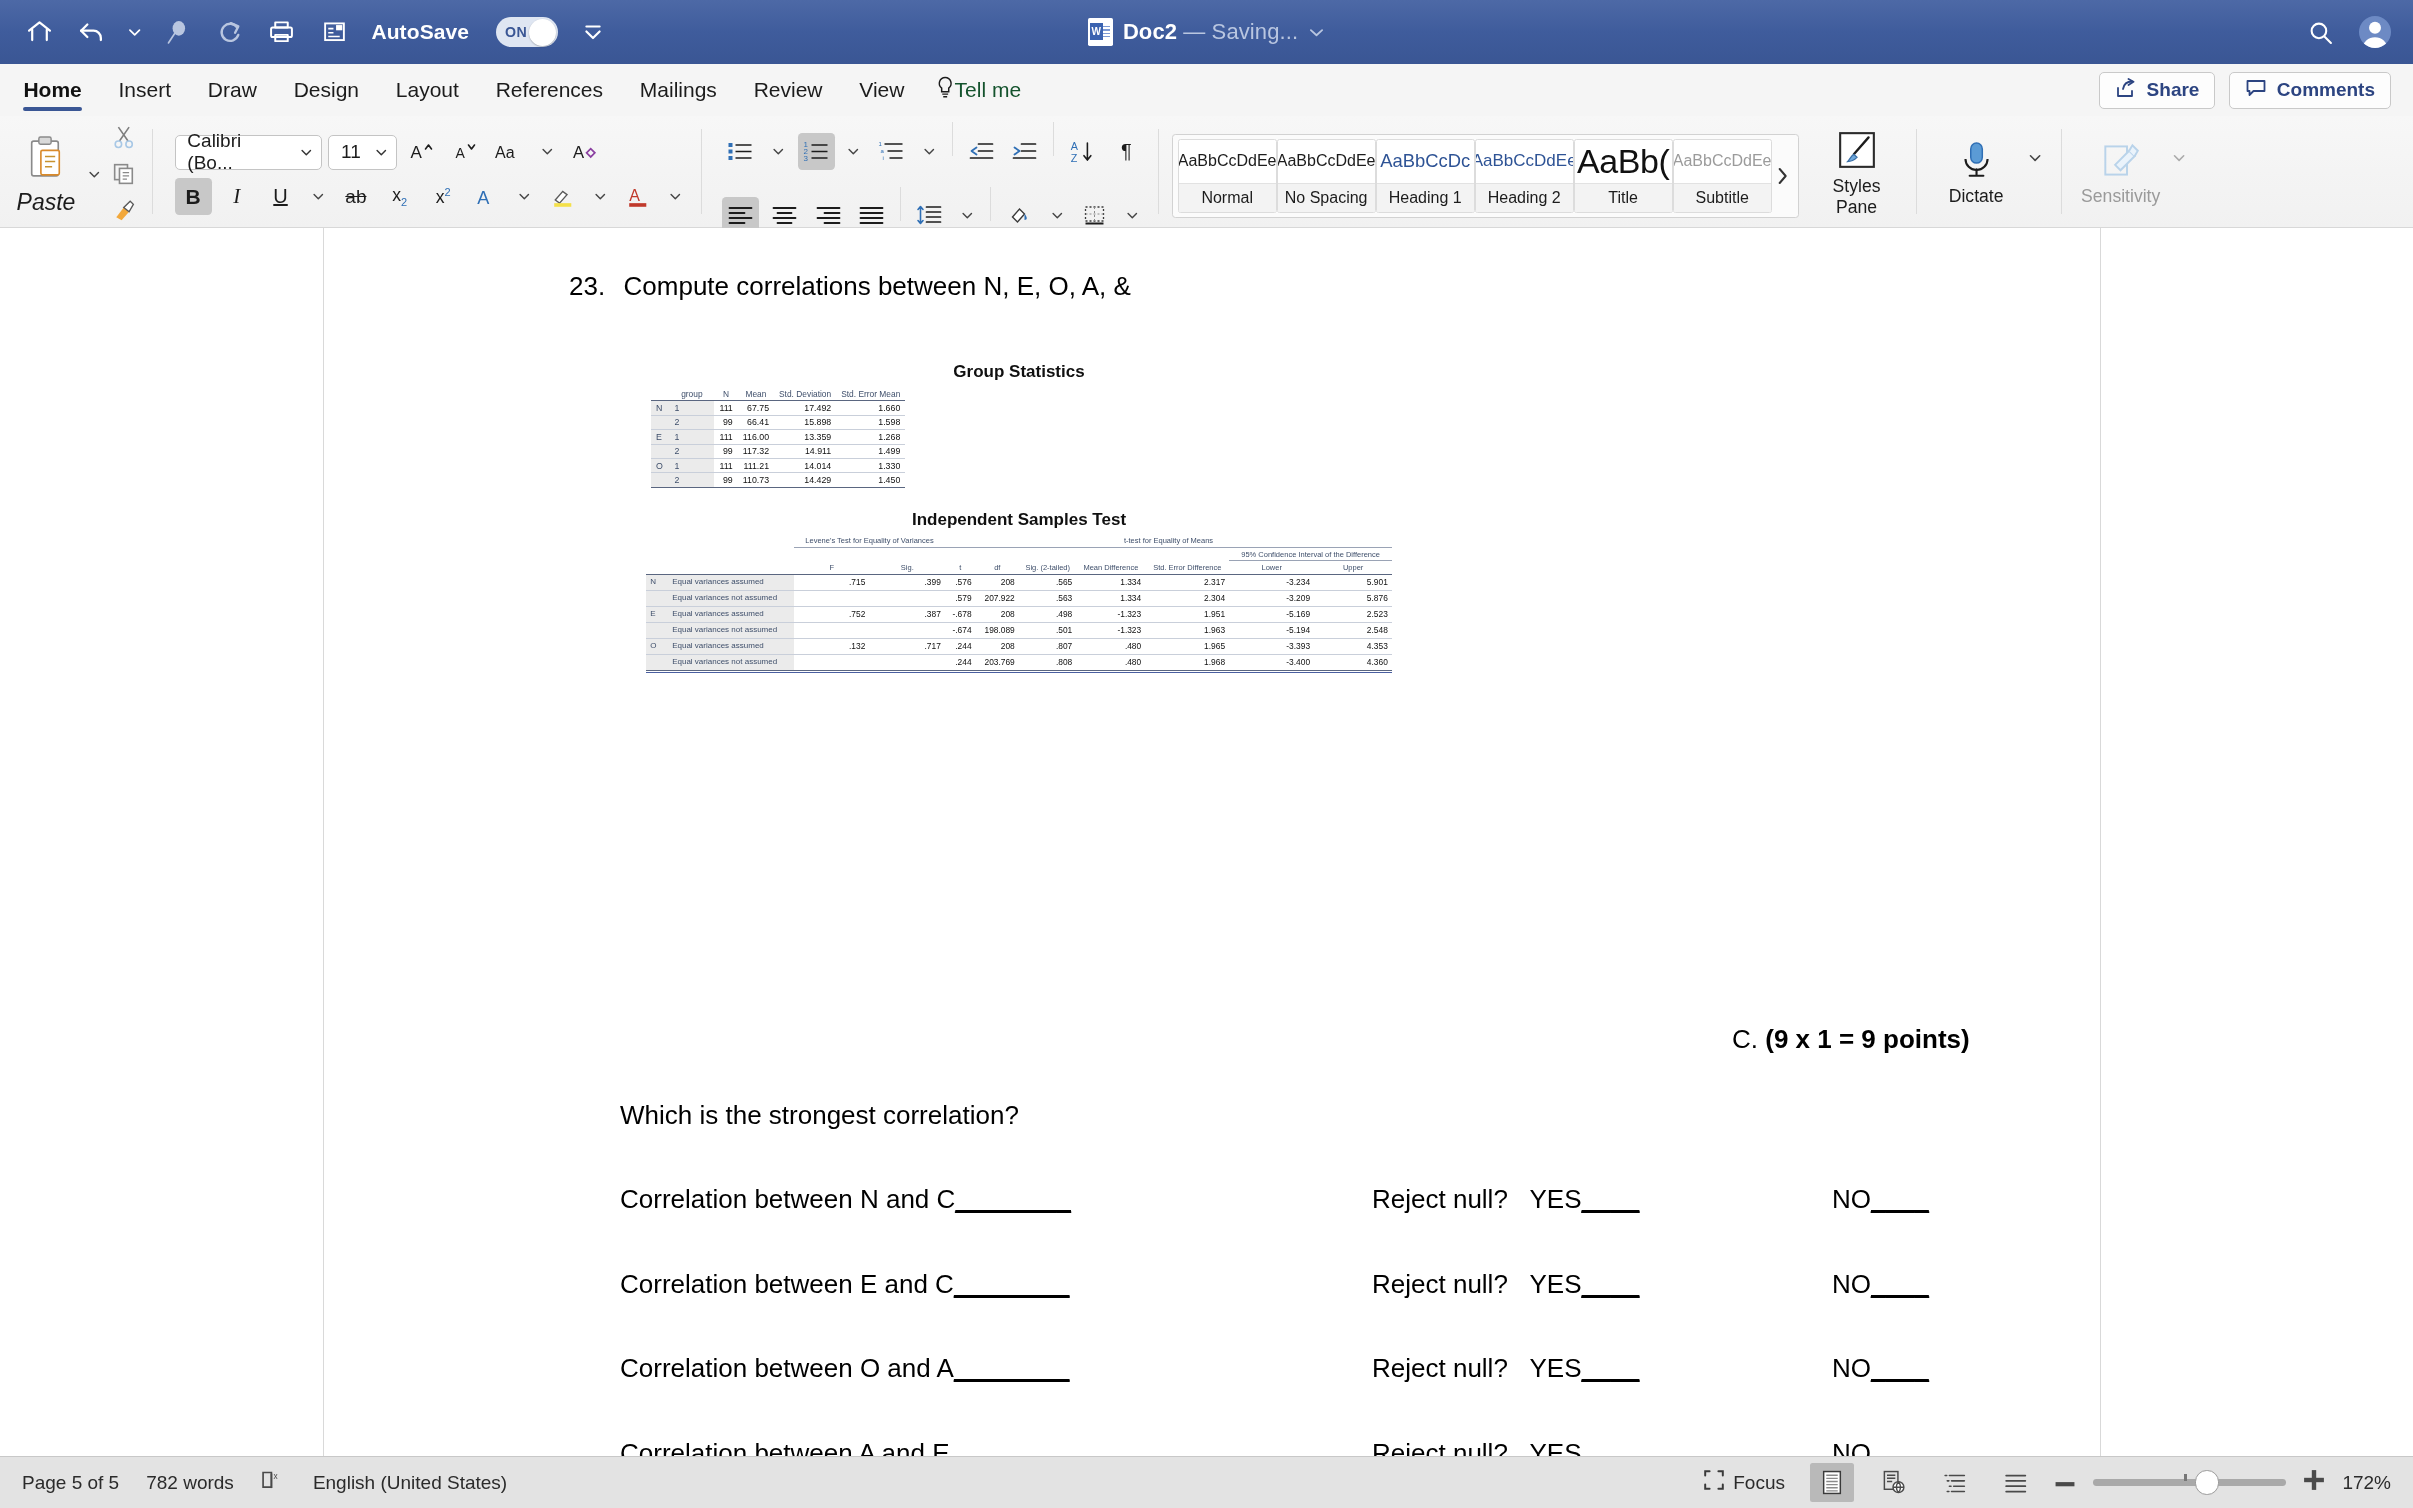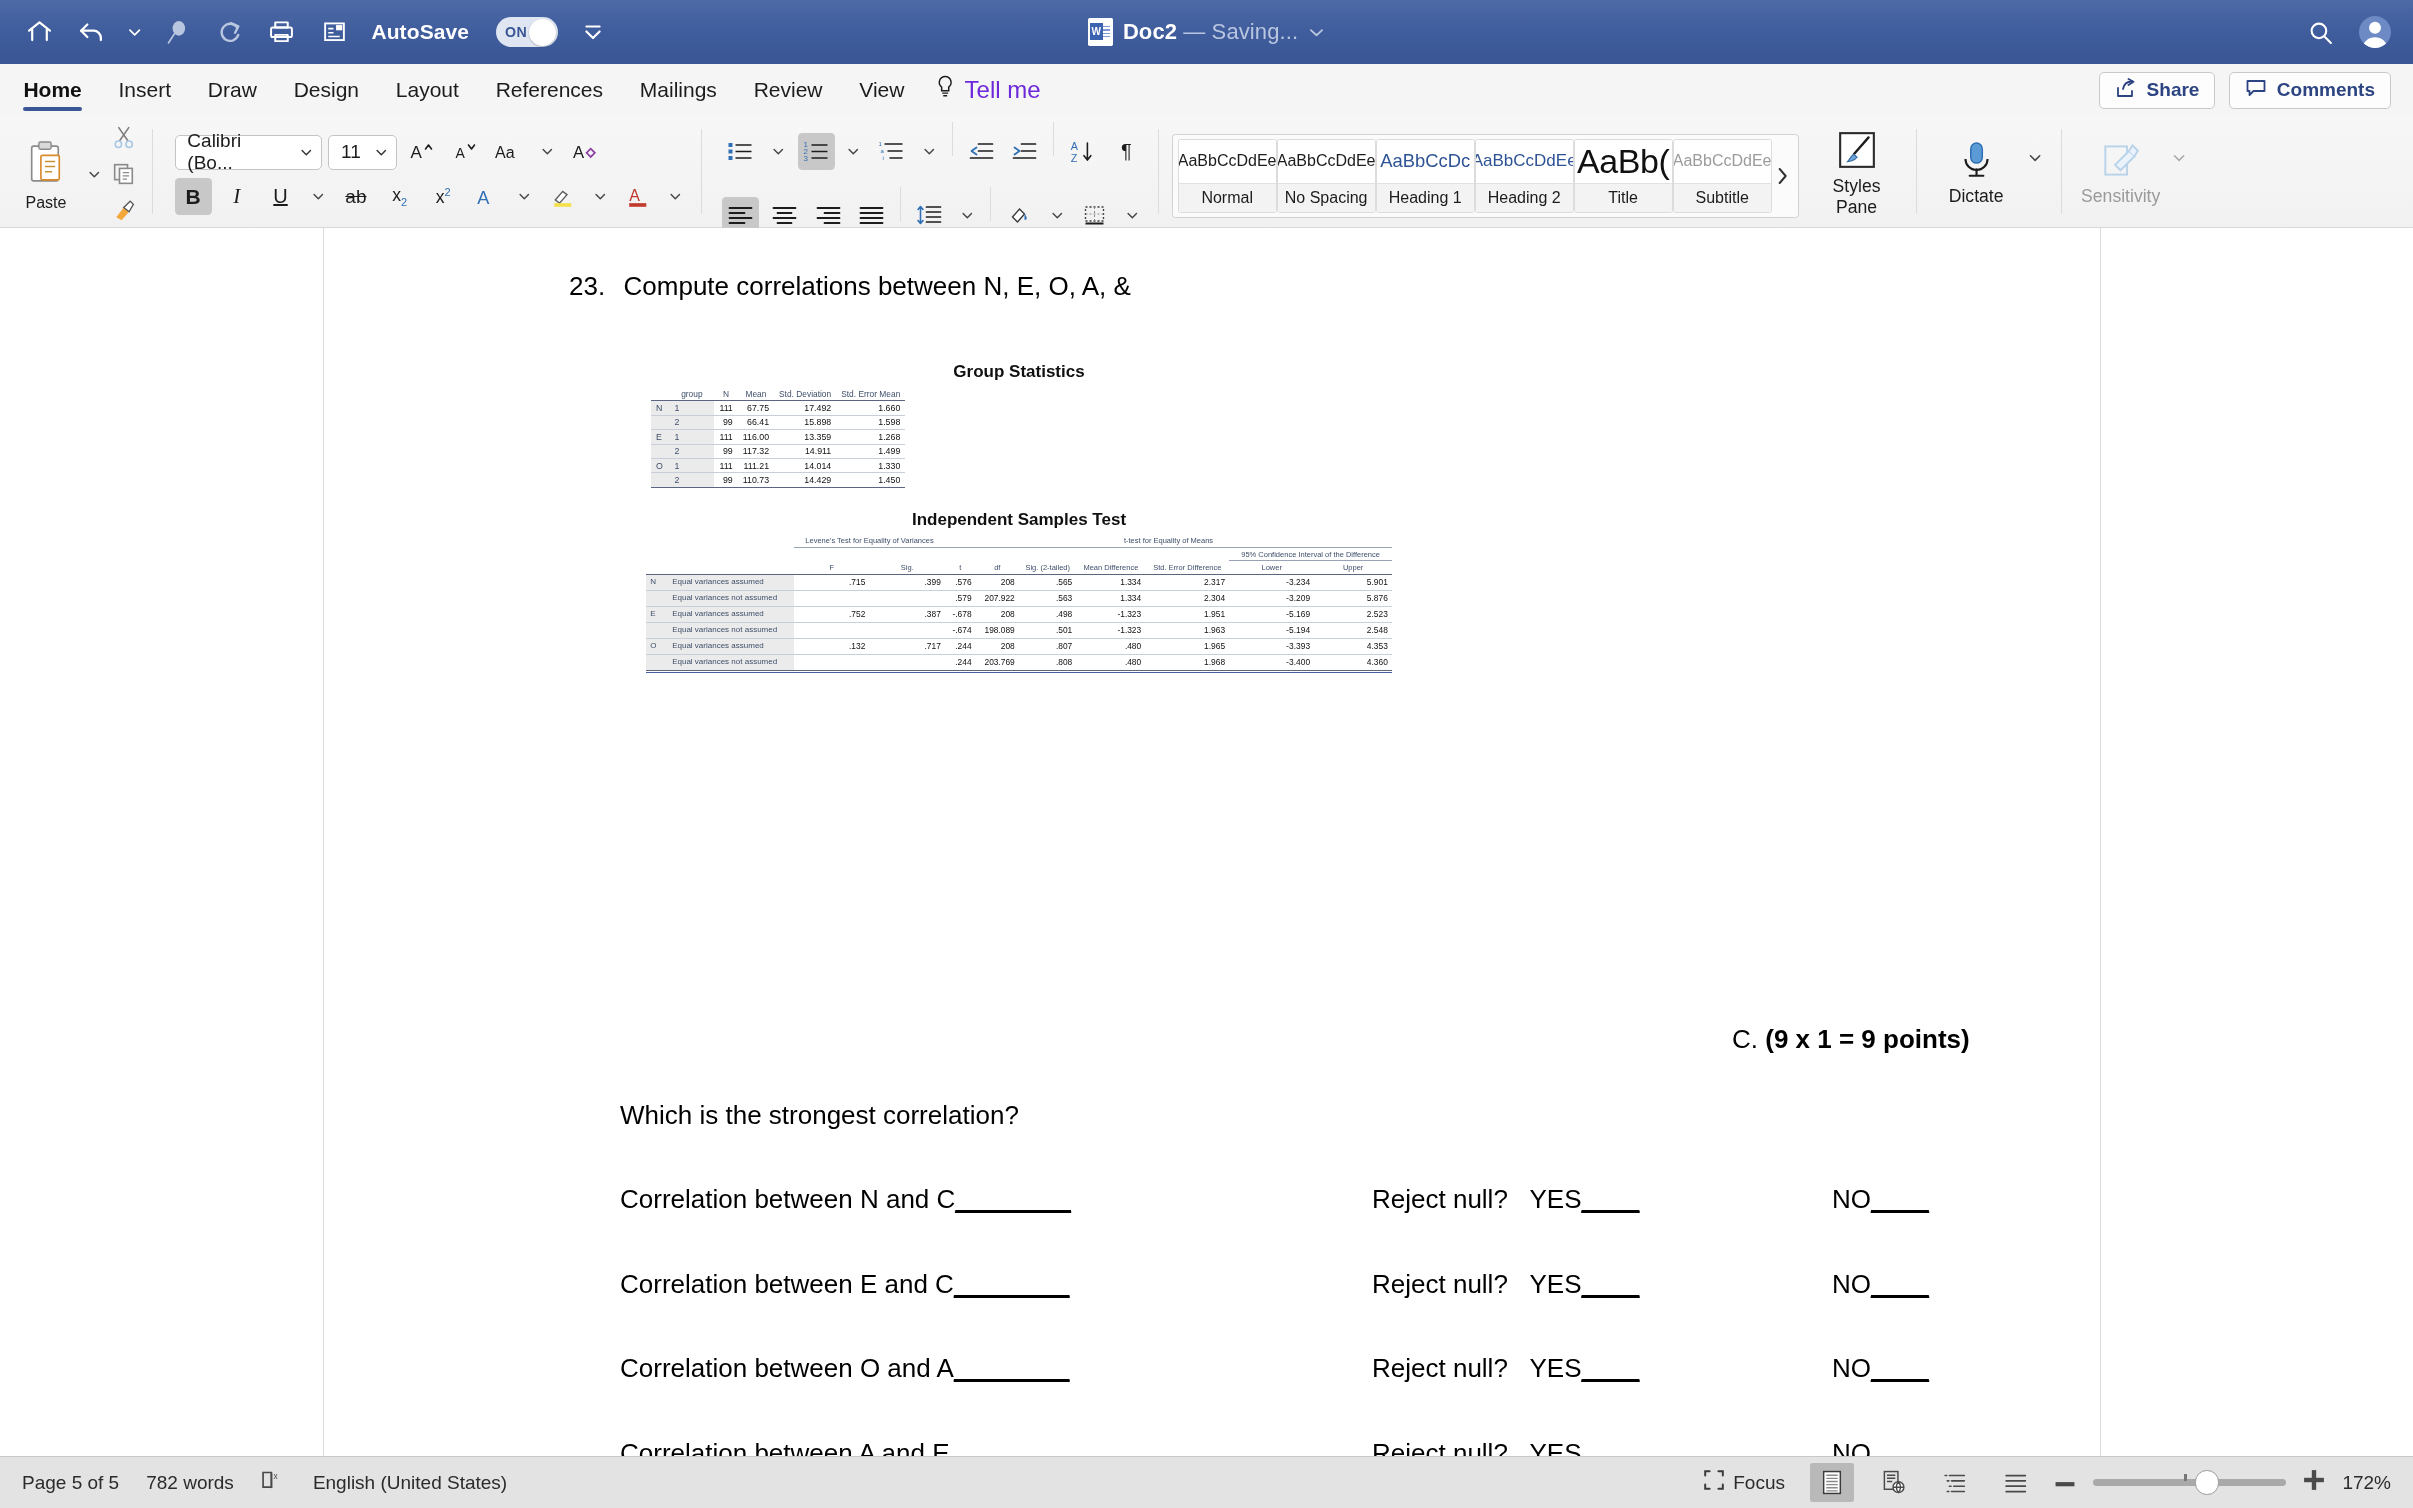--- a/index.html
+++ b/index.html
@@ -120,23 +120,23 @@
   }
   .rtab.active { font-weight: 700; color: #111; }
   .rtab.active::after {
     content: "";
     position: absolute;
     left: 18.4px; right: 18.4px; bottom: 5px;
     height: 4.2px; border-radius: 2.5px;
     background: #3a5694;
   }
   .tellme {
-    display: flex; align-items: center; gap: 10px;
+    display: flex; align-items: center; 
     padding: 0 13.4px; height: 52px;
-    font-size: 24px; color: #6d28d9;
+    font-size: 21px; color: #14532d;
   }
   .tabs-right {
     margin-left: auto;
     display: flex; align-items: center; gap: 13.4px;
     padding-right: 22px;
   }
   .pillbtn {
     display: flex; align-items: center; gap: 10px;
     border: 0.8px solid #c9c9c9;
     border-radius: 5px;
@@ -160,21 +160,21 @@
   .rgroup { display: flex; align-items: center; padding: 0 10px; }
   .rsep { width: 0.8px; background: #dcdcdc; margin: 8.4px 3.4px 13.4px; }
 
   
   .paste-block {
     display: flex; flex-direction: column; align-items: center;
     width: 72px;
     padding-top: 3.4px;
   }
   .paste-icon { width: 42px; height: 47px; position: relative; }
-  .paste-label { font-size: 16px; color: #1c1c1c; margin-top: 7px; }
+  .paste-label { font-size: 23px; color: #1c1c1c; margin-top: 7px; font-style: italic; }
   .paste-stack { display: flex; flex-direction: column; gap: 8.4px; padding-left: 1.7px; }
   .mini-icon { width: 30px; height: 28.5px; display: flex; align-items: center; justify-content: center; }
 
   
   .font-col { display: flex; flex-direction: column; gap: 8.4px; padding-left: 8.4px;}
   .row { display: flex; align-items: flex-end; gap: 6.7px; }
   .combo {
     height: 35px;
     border: 0.8px solid #c4c4c4;
     border-radius: 5px;

